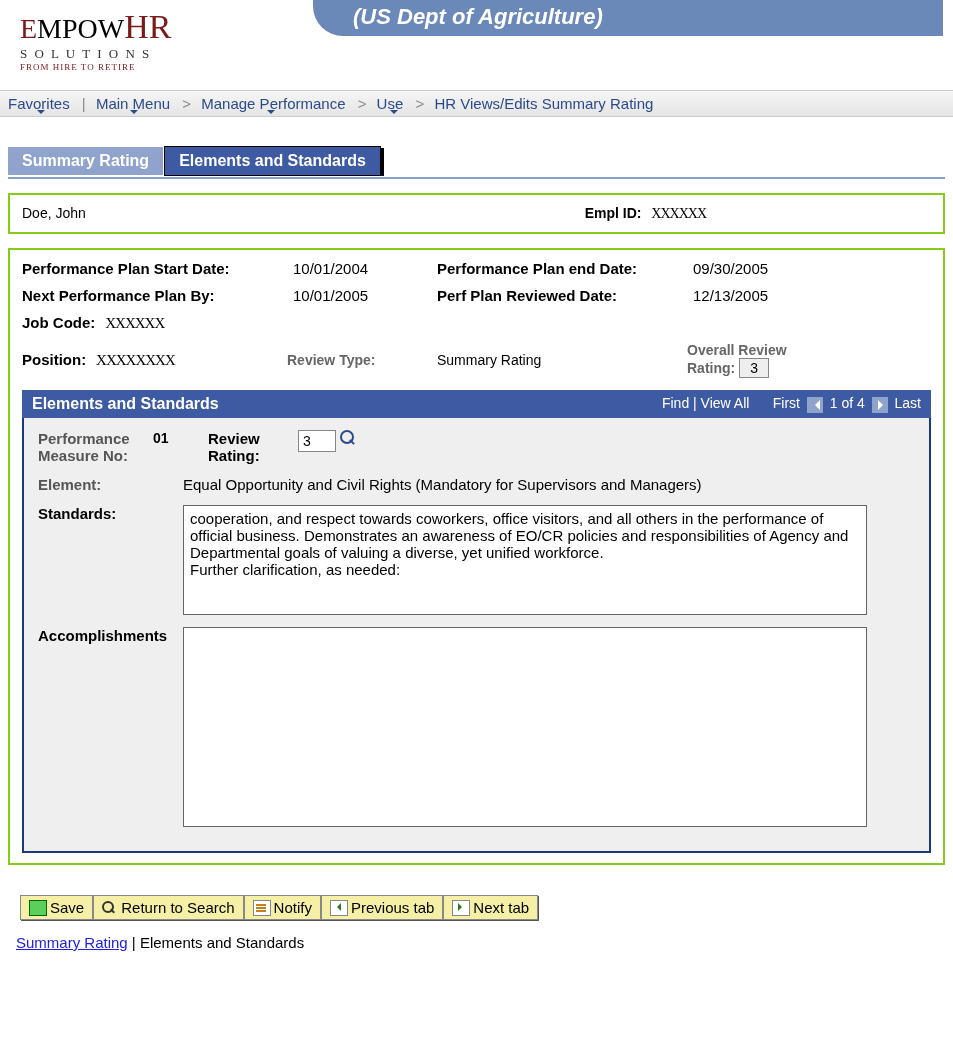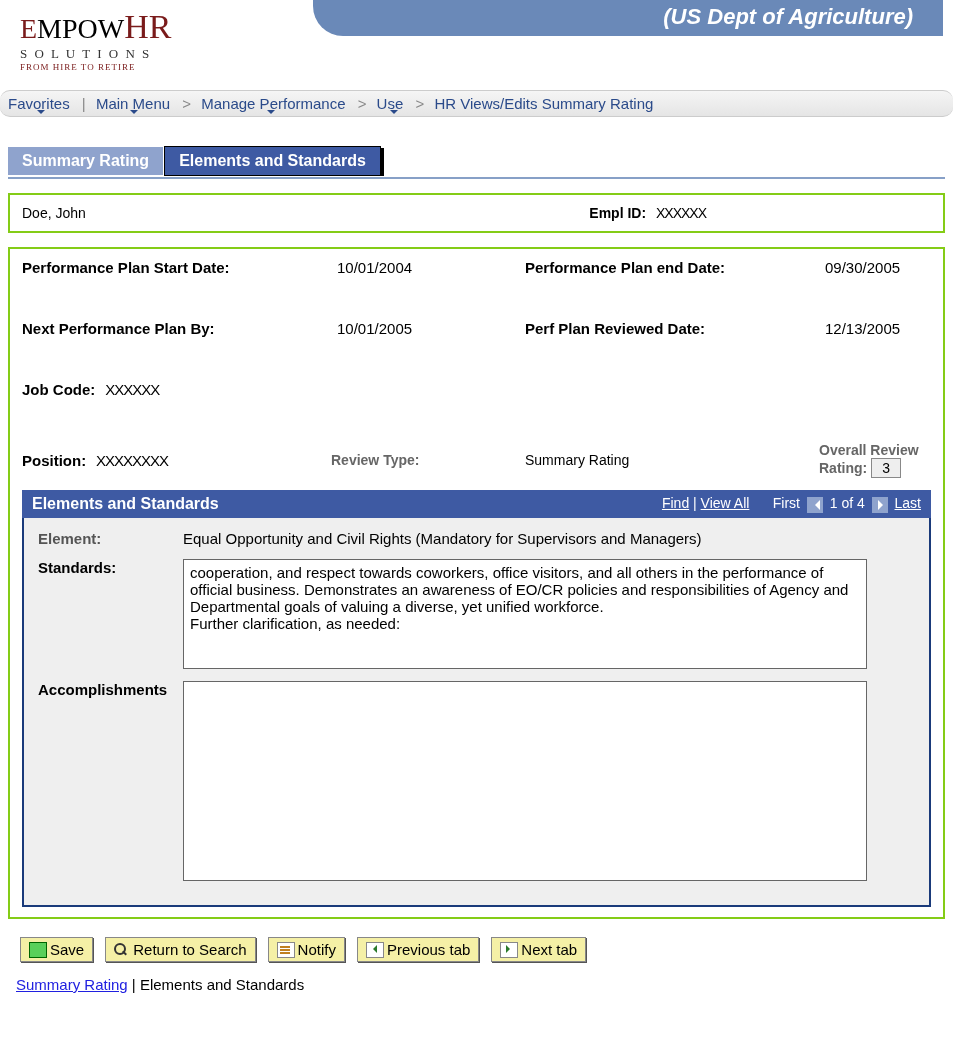--- a/index.html
+++ b/index.html
@@ -19,21 +19,21 @@
     top: 0;
     right: 10px;
     background: #6a89b8;
     color: #fff;
     font-size: 22px;
     font-weight: bold;
     font-style: italic;
     padding: 4px 30px 6px 40px;
     border-bottom-left-radius: 30px;
     width: 560px;
-    text-align: right;
+    text-align: left;
   }
   .logo {
     position: absolute;
     left: 20px;
     top: 8px;
     font-family: "Times New Roman", serif;
   }
   .logo .line1 { font-size: 28px; font-weight: normal; }
   .logo .line1 .em { color: #7a1b1b; }
   .logo .line1 .hr { color: #7a1b1b; font-size: 34px; }
@@ -43,21 +43,20 @@
   }
   .logo .line2 { font-size: 13px; letter-spacing: 2px; color:#333; }
   .logo .line3 { font-size: 9px; color:#7a1b1b; letter-spacing: 1px; }
   .breadcrumb-bar {
     background: linear-gradient(#f5f5f5,#e5e5e5);
     border-top:1px solid #ccc;
     border-bottom:1px solid #ccc;
     padding: 4px 8px;
     font-size: 15px;
     color:#2a4a8a;
-    border-radius:10px;
   }
   .breadcrumb-bar .sep { color:#888; margin:0 6px; }
   .breadcrumb-bar .dd { position:relative; display:inline-block; padding-right:2px;}
   .breadcrumb-bar .dd::after {
     content:""; border:4px solid transparent; border-top-color:#2a4a8a;
     position:absolute; bottom:-6px; left:45%; 
   }
   .content { padding: 30px 8px 10px 8px; }
   .tabs { display:flex; }
   .tab {
@@ -77,38 +76,38 @@
     margin-bottom: 14px;
   }
   .box {
     border: 2px solid #84cc16;
     padding: 10px 12px;
     margin-bottom: 14px;
   }
   .row { display:flex; flex-wrap:wrap; }
   .lbl { font-weight:bold; }
   .val { margin-left:6px; margin-right:25px;}
-  .grid2 { display:grid; grid-template-columns: 265px 150px 250px 140px; row-gap:10px; align-items:center;gap:44px;}
+  .grid2 { display:grid; grid-template-columns: 265px 150px 250px 140px; row-gap:10px; align-items:center;}
   .grid2 .lbl {font-size:15px;}
   .grid2 .val {font-size:15px;}
   .gray-lbl { color:#666; font-weight:bold;}
   .rating-box {
     border:1px solid #888; background:#eee; width:22px; padding:1px 3px; display:inline-block;
     text-align:center;
   }
   .panel {
     margin-top: 12px;
   }
   .panel-head {
     background:#3e5aa3; color:#fff; font-weight:bold;
     padding:5px 10px; font-size:16px;
     display:flex; justify-content:space-between; align-items:center;
   }
   .panel-head .right { font-weight:normal; font-size:14px;}
-  .panel-head .right a { color:#fff; text-decoration:underline; cursor:pointer;}
+  .panel-head .right a { color:#fff; cursor:pointer;}
   .nav-arrow {
     display:inline-block; width:16px; height:16px; background:#8fa3cd;
     vertical-align:middle; position:relative; margin:0 3px;
   }
   .nav-arrow.left::after { content:""; position:absolute; left:3px; top:3px; border:5px solid transparent; border-right-color:#fff;}
   .nav-arrow.right::after { content:""; position:absolute; left:6px; top:3px; border:5px solid transparent; border-left-color:#fff;}
   .panel-body {
     background:#efefef; border:2px solid #1a3a7a; border-top:none;
     padding:12px 14px;
   }
@@ -123,38 +122,38 @@
     position:relative;
   }
   .lookup::before { content:""; position:absolute; width:10px; height:10px; border:2px solid #2a4a8a; border-radius:50%; left:0; top:0;}
   .lookup::after { content:""; position:absolute; width:6px; height:2px; background:#2a4a8a; transform:rotate(45deg); left:9px; top:11px;}
   .textarea {
     border:1px solid #666; background:#fff; width:670px; padding:4px 6px; font-size:15px;
     color:#000; resize:none; font-family:Arial;
   }
   .textarea.standards { height:100px; overflow-y:scroll; }
   .textarea.accomp { height:190px; }
-  .btn-row { margin-top:18px; display:flex; gap:12px; padding-left:12px;}
+  .btn-row { margin-top:30px; display:flex; padding-left:12px;}
   .btn {
     background:#f5f0a6; border:1px solid #888; box-shadow:1px 1px 0 #555;
     padding:3px 8px; font-size:15px; cursor:pointer; display:flex; align-items:center; gap:3px;
   }
   .btn .ico { width:16px; height:14px; display:inline-block; }
   .ico-save { background:#5ad05a; border:1px solid #060;}
   .ico-search { position:relative;}
   .ico-search::before { content:""; position:absolute; width:8px; height:8px; border:2px solid #333; border-radius:50%;}
   .ico-search::after { content:""; position:absolute; width:5px; height:2px; background:#333; transform:rotate(45deg); left:8px; top:9px;}
   .ico-notify { border:1px solid #888; background:#fff; position:relative;}
   .ico-notify::after{content:""; position:absolute; left:2px; top:3px; width:10px; height:2px; background:#c08020; box-shadow:0 3px 0 #c08020, 0 6px 0 #c08020;}
   .ico-prev, .ico-next { border:1px solid #888; background:#fff; position:relative;}
   .ico-prev::after{content:""; position:absolute; left:2px; top:2px; border:4px solid transparent; border-right-color:#2a7a2a;}
   .ico-next::after{content:""; position:absolute; left:5px; top:2px; border:4px solid transparent; border-left-color:#2a7a2a;}
   .bottom-links { margin-top:14px; font-size:15px; padding-left:8px;}
   .bottom-links a {color:#2020e0; text-decoration:underline; cursor:pointer;}
-  .mask { font-family: Liberation Sans, sans-serif; letter-spacing:-1px;}
+  .mask { font-family: Liberation Serif, serif; letter-spacing:-1px;}
 </style>
 </head>
 <body>
 
 <div class="header-bar">
   <div class="header-title">(US Dept of Agriculture)</div>
   <div class="logo">
     <span class="ring"></span>
     <div class="line1">
       <span class="em">E</span><span>MPOW</span><span class="hr">HR</span>
@@ -239,20 +238,27 @@
           &nbsp;&nbsp;&nbsp;&nbsp;
           <span>First</span>
           <span class="nav-arrow left"></span>
           <span>1 of 4</span>
           <span class="nav-arrow right"></span>
           <a>Last</a>
         </span>
       </div>
       <div class="panel-body">
         <div class="form-row">
+          <div class="flabel" style="width:115px;">Performance Measure No:</div>
+          <div style="width:55px; font-weight:bold;">01</div>
+          <div class="flabel" style="width:90px; color:#000;">Review Rating:</div>
+          <input class="small-input" value="3" style="">
+          <span class="lookup"></span>
+        </div>
+        <div class="form-row">
           <div class="flabel">Element:</div>
           <div style="font-size:15px;">Equal Opportunity and Civil Rights (Mandatory for Supervisors and Managers)</div>
         </div>
         <div class="form-row">
           <div class="fstrong">Standards:</div>
           <textarea class="textarea standards" readonly="" style="">cooperation, and respect towards coworkers, office visitors, and all others in the performance of official business. Demonstrates an awareness of EO/CR policies and responsibilities of Agency and Departmental goals of valuing a diverse, yet unified workforce.
 Further clarification, as needed:</textarea>
         </div>
         <div class="form-row">
           <div class="fstrong">Accomplishments</div>

